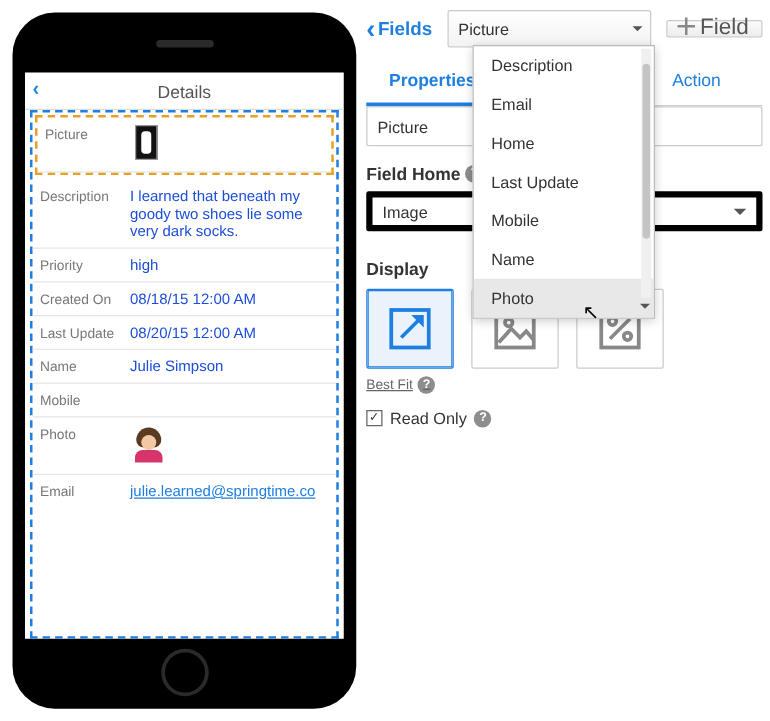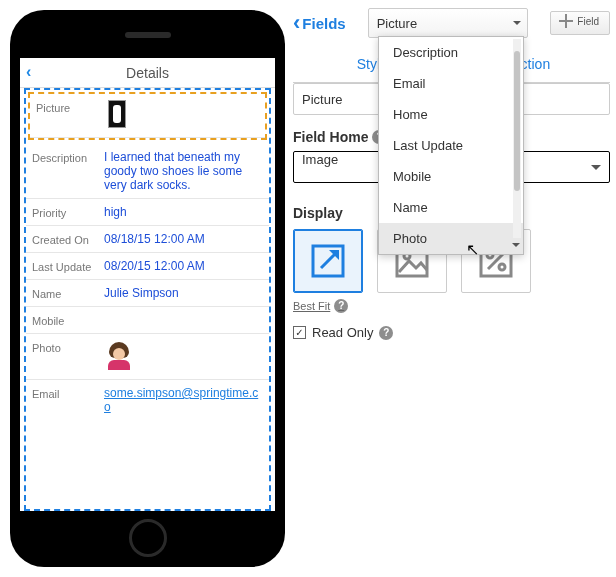--- a/index.html
+++ b/index.html
@@ -119,21 +119,21 @@
     position:absolute; left:4px; top:20px; width:22px; height:14px;
     background:#d6346a; border-radius:6px 6px 0 0;
   }
 
   
   .panel {
     position: absolute;
     left: 293px; right: 6px; top: 6px; bottom: 6px;
   }
   .top-row {
-    display: flex; align-items: center; gap: 22px;
+    display: flex; align-items: center; gap: 12px;
     height: 34px;
   }
   .crumb {
     color: #1e7fe0; font-weight: bold; font-size: 15px;
     display:flex; align-items:center;
   }
   .crumb::before{
     content:"‹"; font-size:22px; margin-right:2px; line-height:14px;
   }
   .dd {
@@ -145,27 +145,27 @@
     background: linear-gradient(#fff,#f3f3f3);
     display: flex; align-items: center;
     padding: 0 20px 0 8px;
     font-size: 13px; color:#333;
   }
   .dd .caret{
     position:absolute; right:6px; top:50%; margin-top:-2px;
     border:4px solid transparent; border-top-color:#555;
   }
   .add-field {
-    height: 24px;
+    height: 14px;
     border: 1px solid #ccc;
     border-radius: 2px;
     background: linear-gradient(#fcfcfc,#ececec);
     padding: 0 10px 4px 8px;
     display: flex; align-items: center; gap:4px;
-    color:#555; font-size:10px;
+    color:#555; font-size:18px;
   }
   .add-field .plus{
     width:14px; height:14px; position:relative;
   }
   .add-field .plus::before,.add-field .plus::after{
     content:""; position:absolute; background:#888;
   }
   .add-field .plus::before{ left:6px; top:0; width:2px; height:14px;}
   .add-field .plus::after{ top:6px; left:0; height:2px; width:14px;}
 
@@ -188,23 +188,23 @@
   .help{
     width:14px; height:14px; border-radius:50%; background:#8d8d8d;
     color:#fff; font-size:10px; line-height:14px; text-align:center;
     display:inline-block; font-weight:bold;
   }
   .text-input{
     width:100%; height:32px; border:1px solid #ccc; border-radius:2px;
     padding:0 8px; font-size:13px; color:#333; background:#fff;
   }
   .select-like{
-    position:relative; width:100%; height:32px; border:1px solid #000000;
+    position:relative; width:100%; height:32px; border:5px solid #000000;
     border-radius:2px; padding:0 24px 0 8px; font-size:13px; color:#333;
-    background:#fff; display:flex; align-items:flex-start;
+    background:#fff; display:flex; align-items:center;
   }
   .select-like .caret{
     position:absolute; right:8px; top:50%; margin-top:-2px;
     border:5px solid transparent; border-top-color:#555;
   }
 
   .disp-row{ display:flex; gap:14px; margin-top:8px;}
   .disp-tile{
     width:70px; height:64px; border:1px solid #ccc; border-radius:2px;
     display:flex; align-items:center; justify-content:center;
@@ -297,21 +297,21 @@
         <div class="lbl">Mobile</div>
       </div>
       <div class="row">
         <div class="lbl">Photo</div>
         <div class="val">
           <span class="avatar"><span class="hair"></span><span class="face"></span><span class="body"></span></span>
         </div>
       </div>
       <div class="row" style="border-bottom:none;">
         <div class="lbl">Email</div>
-        <div class="val link" style="text-decoration:underline;">some.simpson@springtime.co</div>
+        <div class="val link" style="text-decoration:underline;">julie.learned@springtime.co</div>
       </div>
     </div>
   </div>
   <div class="home-btn"></div>
 </div>
 
 <div class="panel">
   <div class="top-row">
     <div class="crumb">
       <span>Fields</span>
@@ -320,20 +320,21 @@
       <span>Picture</span>
       <span class="caret"></span>
     </div>
     <div class="add-field">
       <span class="plus"></span>
       <span>Field</span>
     </div>
   </div>
 
   <div class="tabs">
+    <div class="tab active">Properties</div>
     <div class="tab">Style</div>
     <div class="tab">Action</div>
   </div>
 
   <input class="text-input" value="Picture" style="">
 
   <div class="group-lbl">
     <span>Field Home</span>
     <span class="help">?</span>
   </div>

